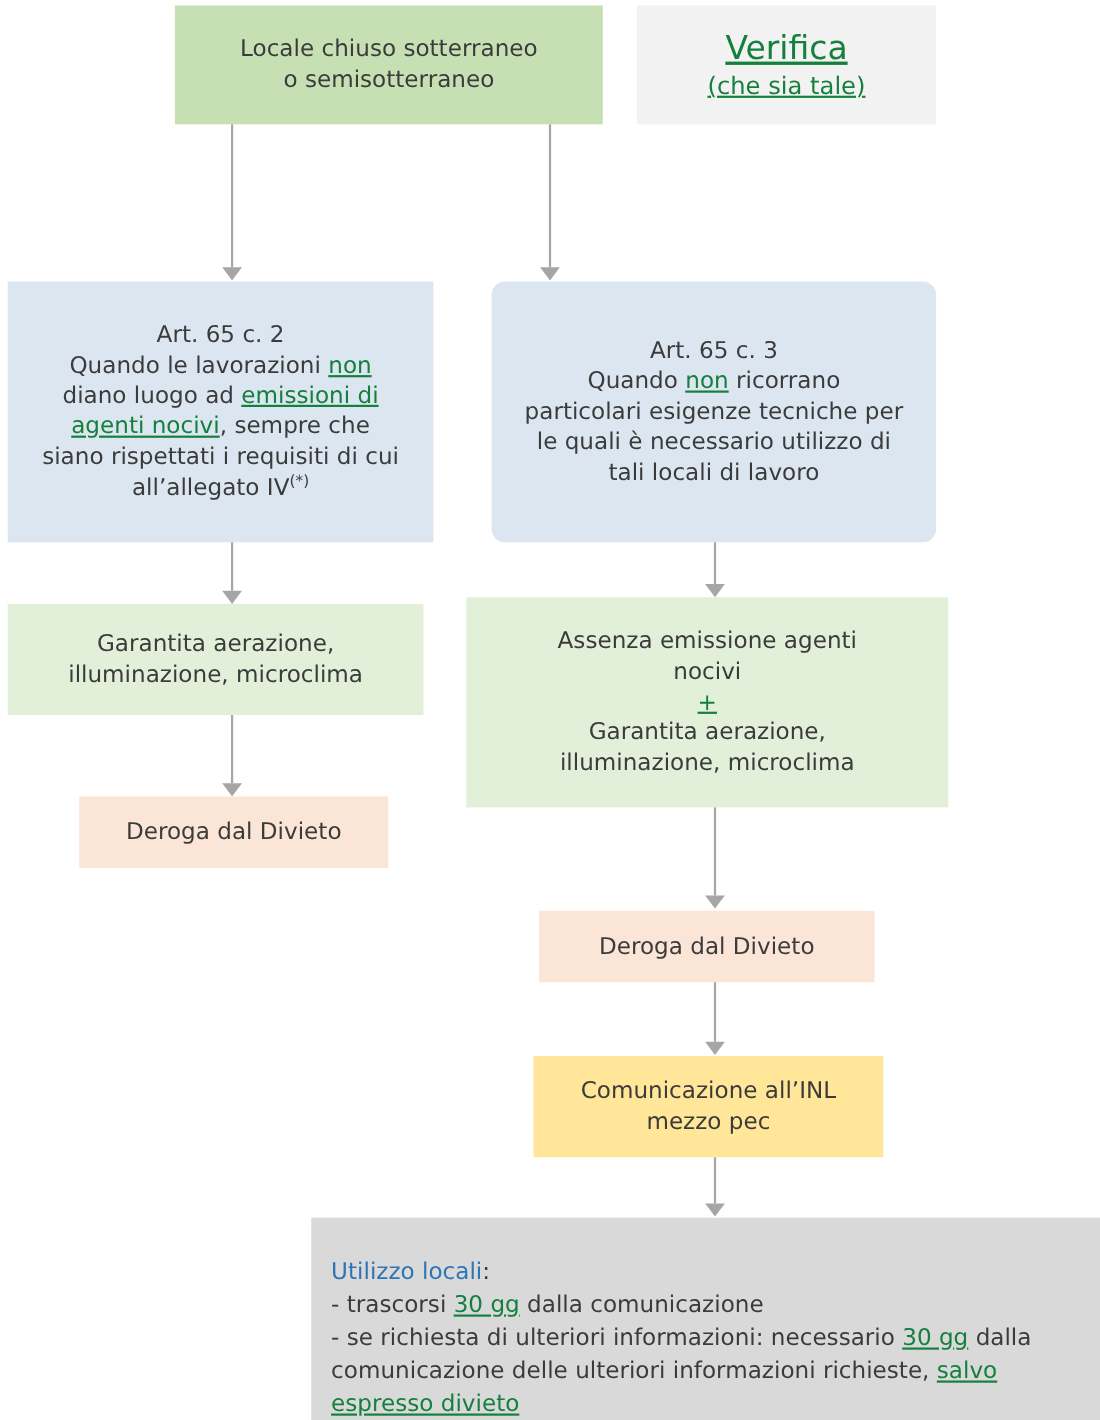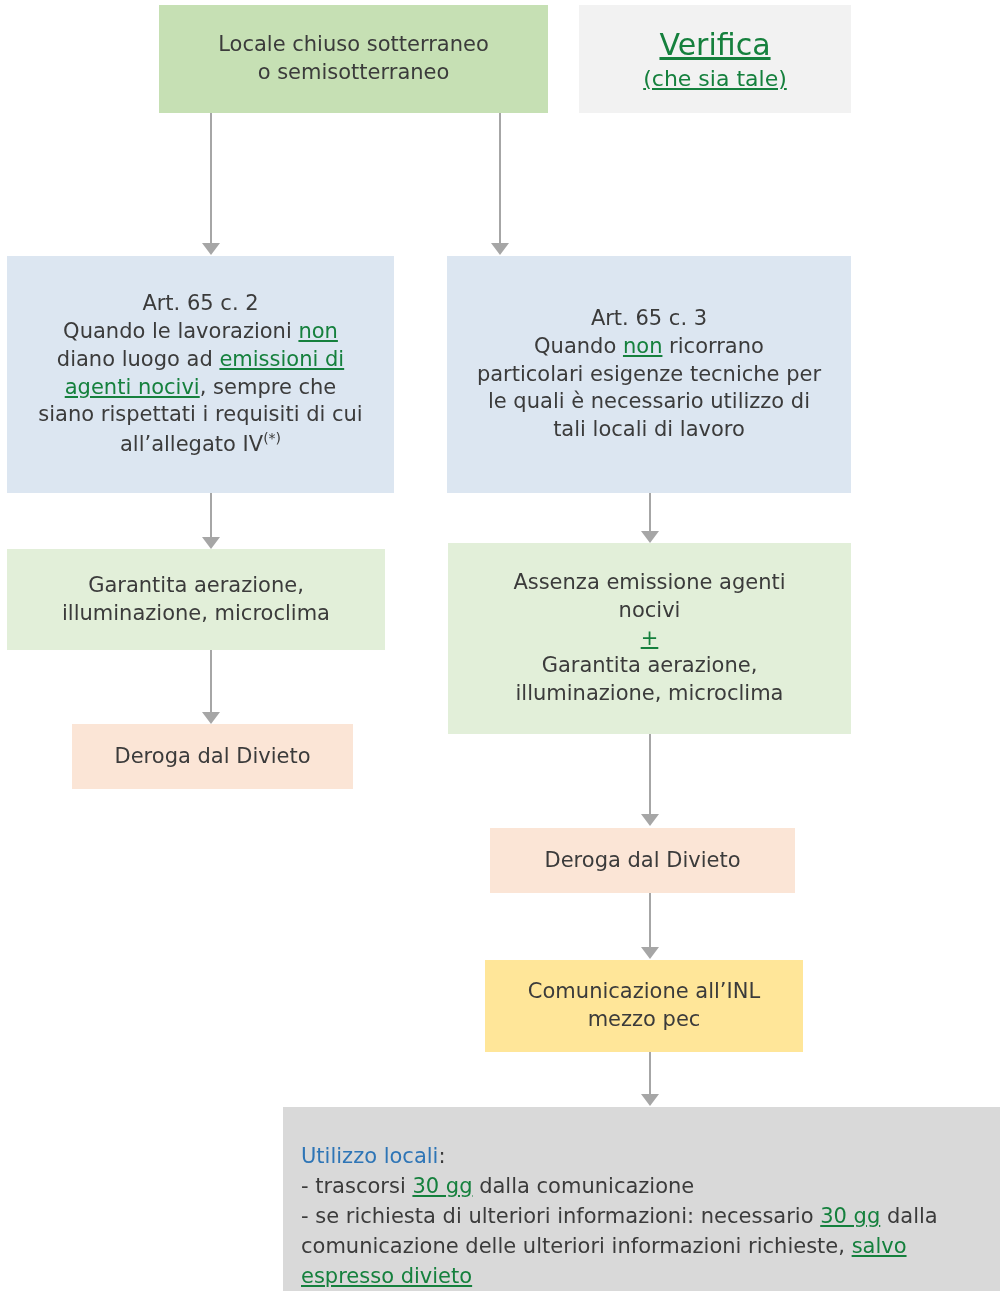--- a/index.html
+++ b/index.html
@@ -86,40 +86,40 @@
 
   <div class="box blue" style="left:7px; top:256px; width:387px; height:237px; font-size:21px;">
     <span class="line-item">Art. 65 c. 2</span>
     <span class="line-item"><span>Quando le lavorazioni </span><span class="red">non</span></span>
     <span class="line-item"><span>diano luogo ad </span><span class="red">emissioni di</span></span>
     <span class="line-item"><span class="red">agenti nocivi</span><span>, sempre che</span></span>
     <span class="line-item">siano rispettati i requisiti di cui</span>
     <span class="line-item"><span>all’allegato IV</span><span class="sup">(*)</span></span>
   </div>
 
-  <div class="box blue" style="left:447px; top:256px; width:404px; height:237px; font-size:21px;">
+  <div class="box blue" style="left:447px; top:256px; width:404px; height:237px; font-size:21px;border-radius:12px;">
     <span class="line-item">Art. 65 c. 3</span>
     <span class="line-item"><span>Quando </span><span class="red">non</span><span> ricorrano</span></span>
     <span class="line-item">particolari esigenze tecniche per</span>
     <span class="line-item">le quali è necessario utilizzo di</span>
     <span class="line-item">tali locali di lavoro</span>
   </div>
 
   <div class="conn" style="left:210px; top:493px; height:44px;"></div>
   <div class="arrowhead" style="left:202px; top:537px;"></div>
 
   <div class="conn" style="left:649px; top:493px; height:38px;"></div>
   <div class="arrowhead" style="left:641px; top:531px;"></div>
 
   <div class="box lgreen" style="left:7px; top:549px; width:378px; height:101px;">
     <span class="line-item">Garantita aerazione,</span>
     <span class="line-item">illuminazione, microclima</span>
   </div>
 
-  <div class="box lgreen" style="left:448px; top:543px; width:403px; height:191px;">
+  <div class="box lgreen" style="left:424px; top:543px; width:438px; height:191px;">
     <span class="line-item">Assenza emissione agenti</span>
     <span class="line-item">nocivi</span>
     <span class="line-item red">+</span>
     <span class="line-item">Garantita aerazione,</span>
     <span class="line-item">illuminazione, microclima</span>
   </div>
 
   <div class="conn" style="left:210px; top:650px; height:62px;"></div>
   <div class="arrowhead" style="left:202px; top:712px;"></div>
 

